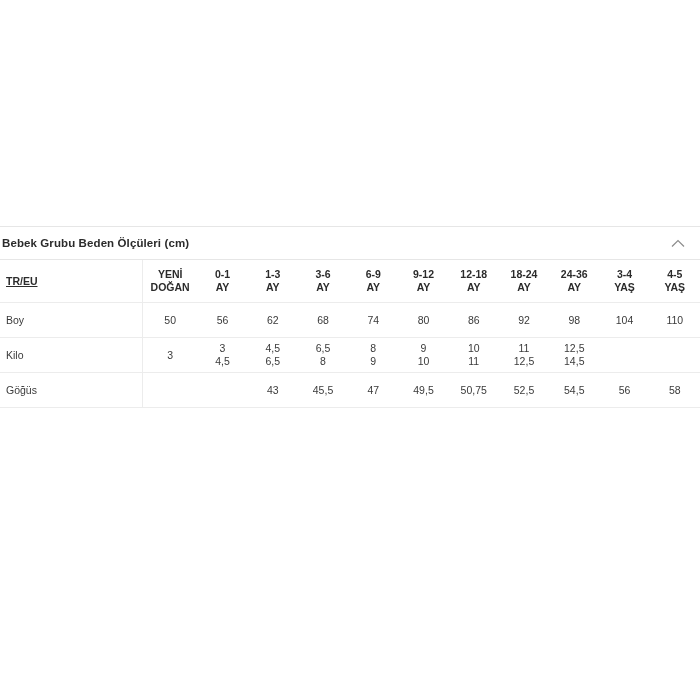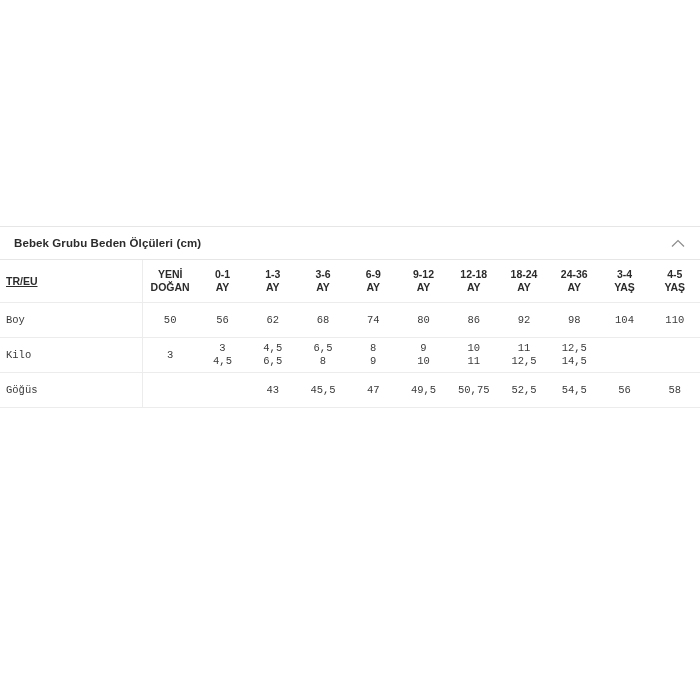--- a/index.html
+++ b/index.html
@@ -34,21 +34,21 @@
     background: #ffffff;
   }
 
   .panel-header {
     position: relative;
     height: 34px;
     border-top: 1px solid #e6e6e6;
     border-bottom: 1px solid #e6e6e6;
     display: flex;
     align-items: center;
-    padding: 0 14px;
+    padding: 0 2px;
     box-sizing: border-box;
     background: #ffffff;
     cursor: pointer;
   }
   .panel-title {
     font-size: 11.5px;
     font-weight: bold;
     color: #2b2b2b;
     letter-spacing: 0.1px;
   }
@@ -85,21 +85,20 @@
     height: 42px;
     font-weight: bold;
     font-size: 10.5px;
     color: #2b2b2b;
     line-height: 13px;
     border-bottom: 1px solid #ececec;
   }
   table.size-table tbody td {
     height: 34px;
     font-size: 10.5px;
-    font-family: Liberation Mono, monospace;
   }
   .col-label {
     width: 136px;
     text-align: left !important;
     padding-left: 6px !important;
     box-sizing: border-box;
     border-right: 1px solid #ececec;
   }
   thead .col-label {
     font-weight: bold;

